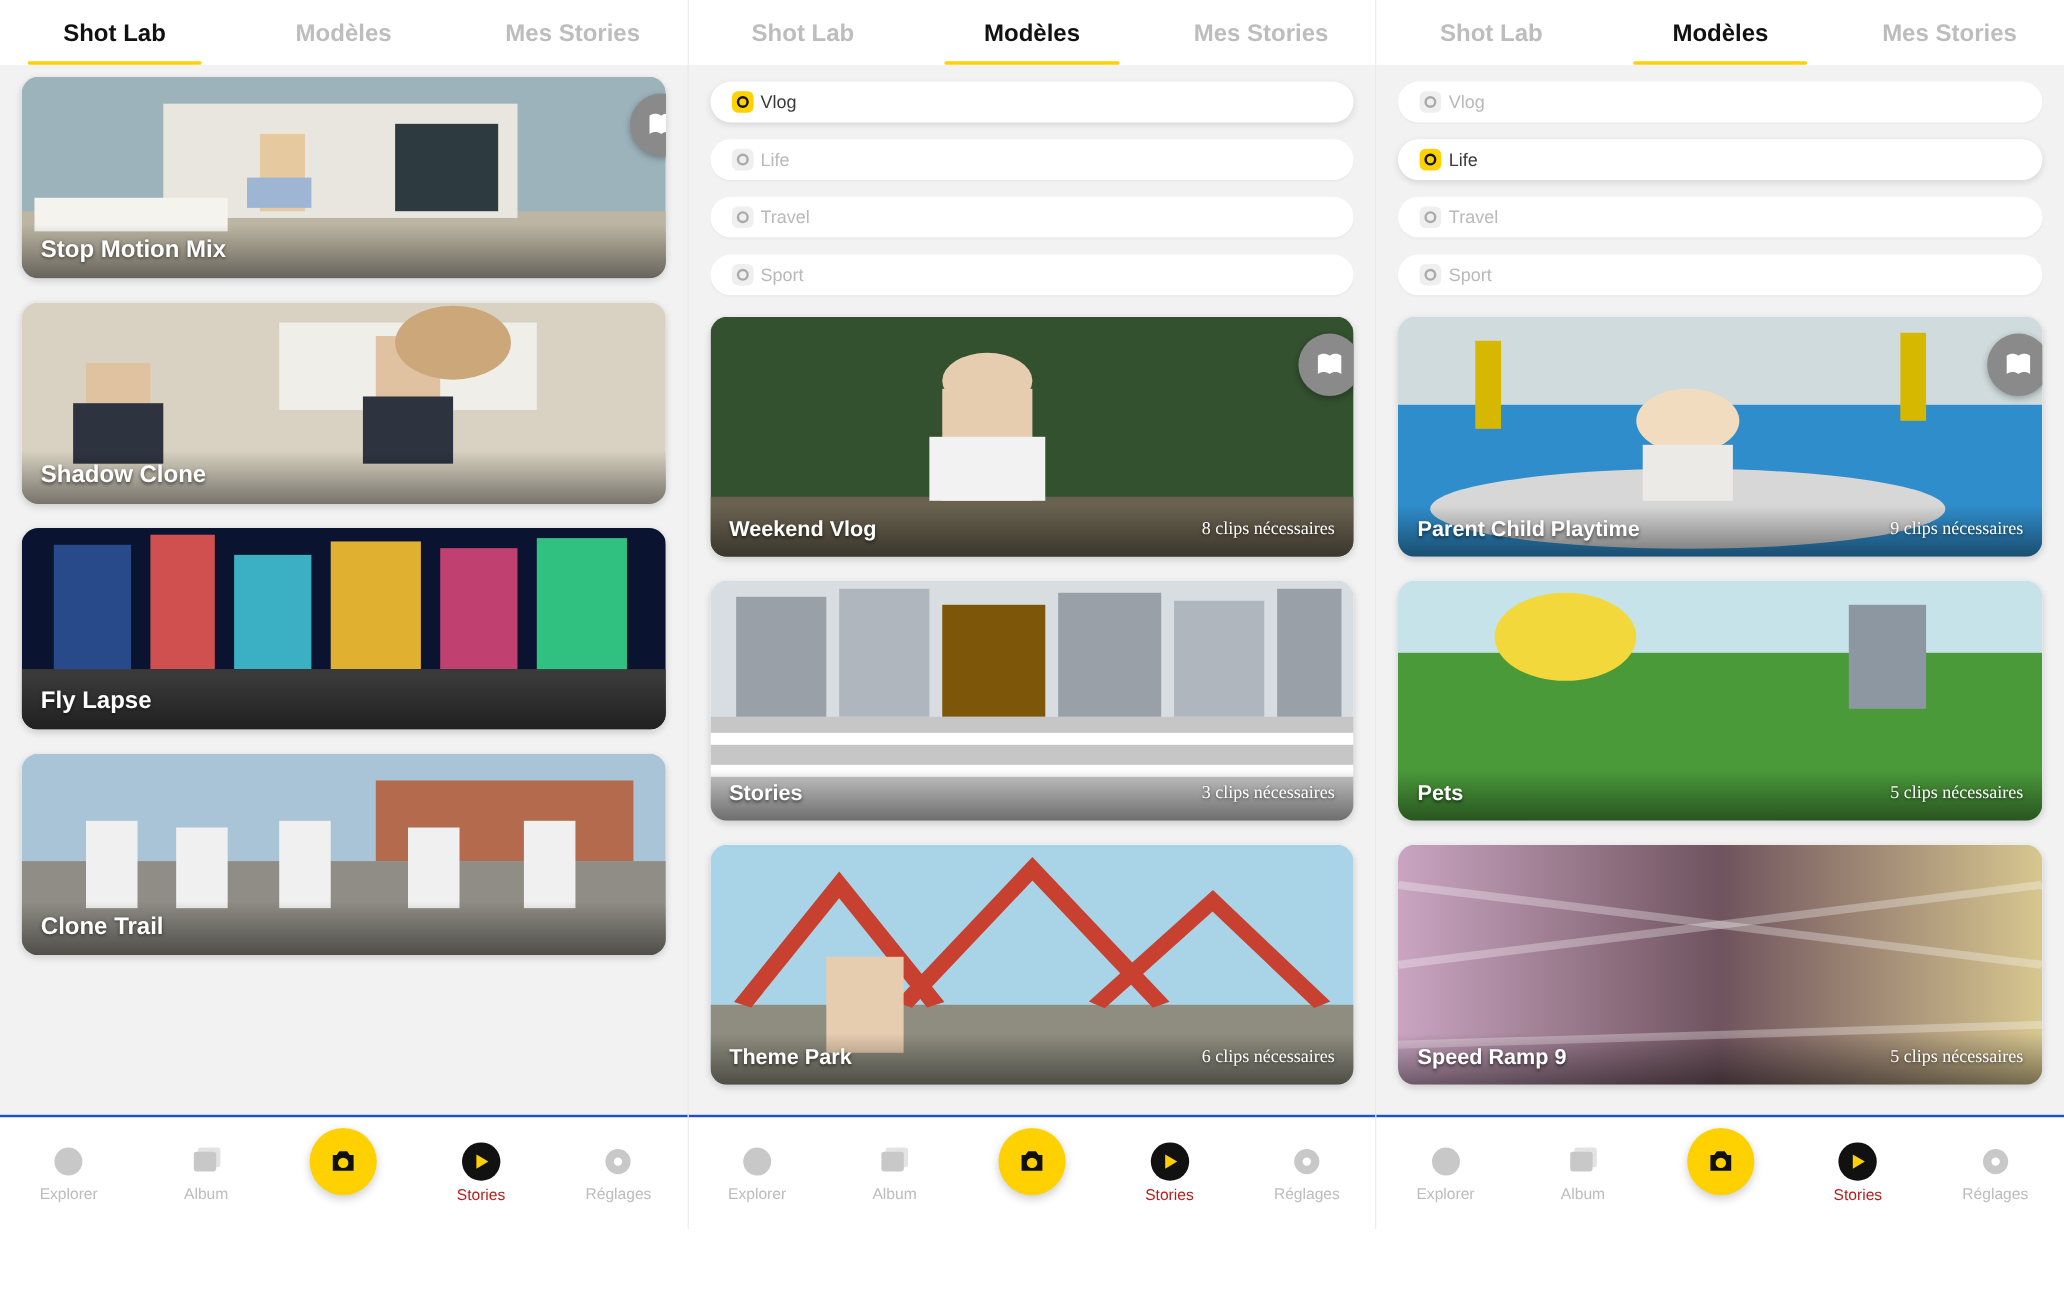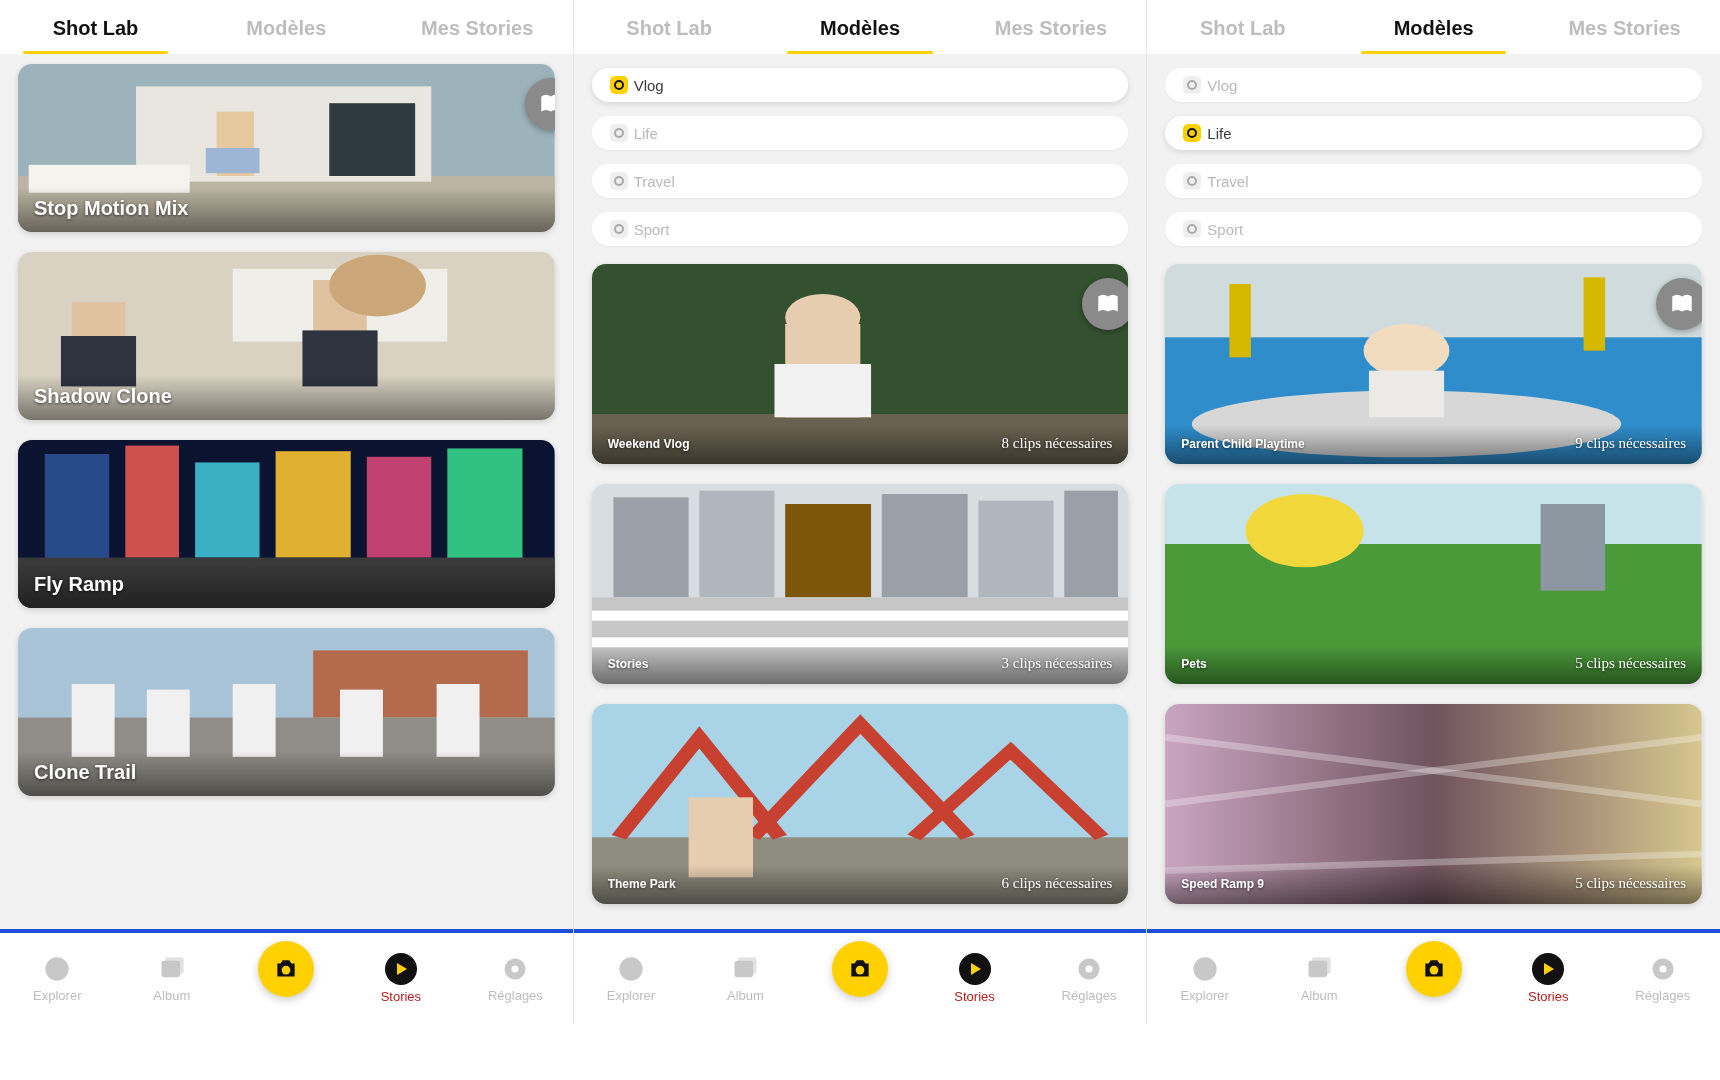--- a/index.html
+++ b/index.html
@@ -20,35 +20,35 @@
   .pill.active { color:#3a3a3a; box-shadow: 0 2px 6px rgba(0,0,0,.12); }
   .pill .pill-ic { width:18px; height:18px; border-radius:5px; background:#efefef; position:relative; }
   .pill.active .pill-ic { background:#ffd100; }
   .pill .pill-ic::after { content:""; position:absolute; inset:4px; border:2px solid #aaa; border-radius:50%; }
   .pill.active .pill-ic::after { border-color:#111; }
 
   
   .list { flex:1; overflow:hidden; padding: 10px 18px 0; display:flex; flex-direction:column; gap:20px; }
   .card { position:relative; width:100%; border-radius:14px; overflow:hidden; box-shadow:0 2px 6px rgba(0,0,0,.15); cursor:pointer; }
   .card .overlay { position:absolute; left:0; right:0; bottom:0; padding:10px 16px 12px; display:flex; justify-content:space-between; align-items:center; color:#fff; background:linear-gradient(to top, rgba(0,0,0,.45), rgba(0,0,0,0)); }
-  .card .title { font-size:12px; font-weight:600; text-shadow:0 1px 3px rgba(0,0,0,.6); }
+  .card .title { font-size:18px; font-weight:600; text-shadow:0 1px 3px rgba(0,0,0,.6); }
   .card .meta  { font-size:15px; text-shadow:0 1px 3px rgba(0,0,0,.6);font-family:Liberation Serif, serif; }
   .screen0 .card { height:168px; }
   .screen0 .card .title { font-size:20px; }
   .card.h200 { height:200px; }
 
   .badge { position:absolute; top:14px; right:-6px; width:52px; height:52px; border-radius:50%; background:#8a8a8a; display:flex; align-items:center; justify-content:center; box-shadow:0 2px 6px rgba(0,0,0,.3); }
   .screen0 .badge { right:-22px; }
   .badge svg { width:26px; height:26px; fill:#fff; }
 
   
   .thumb { width:100%; height:100%; }
 
   
-  .bottom { height:95px; background:#fff; display:flex; align-items:center; justify-content:space-around; border-top:4px solid #1d4ed8;text-align:center; }
+  .bottom { height:95px; background:#fff; display:flex; align-items:center; justify-content:space-around; border-top:2px solid #1d4ed8;text-align:center; }
   .bn-item { display:flex; flex-direction:column; align-items:center; gap:4px; font-size:13px; color:#bcbcbc; cursor:pointer; width:90px; }
   .bn-item.active { color:#b91c1c; }
   .bn-ic { width:30px; height:30px; display:flex; align-items:center; justify-content:center; }
   .bn-ic svg { width:28px; height:28px; fill:#c8c8c8; }
   .bn-camera { width:56px; height:56px; border-radius:50%; background:#ffd100; display:flex; align-items:center; justify-content:center; margin-top:-20px; box-shadow:0 3px 8px rgba(0,0,0,.2); }
   .bn-camera svg { width:26px; height:26px; fill:#111; }
   .bn-stories-ic { width:32px; height:32px; border-radius:50%; background:#111; display:flex; align-items:center; justify-content:center; }
   .bn-stories-ic::after { content:""; border-left:10px solid #ffd100; border-top:6px solid transparent; border-bottom:6px solid transparent; margin-left:2px; }
 </style>
 </head>
@@ -104,21 +104,21 @@
           <rect width="100" height="60" fill="#0a1430"></rect>
           <rect x="5" y="5" width="12" height="38" fill="#284a8a"></rect>
             <rect x="20" y="2" width="10" height="40" fill="#d05050"></rect>
           <rect x="33" y="8" width="12" height="34" fill="#3bb0c4"></rect>
             <rect x="48" y="4" width="14" height="38" fill="#e0b030"></rect>
           <rect x="65" y="6" width="12" height="36" fill="#c04070"></rect>
             <rect x="80" y="3" width="14" height="40" fill="#30c080"></rect>
           <rect y="42" width="100" height="18" fill="#3a3a3a"></rect>
         </svg>
         <div class="overlay">
-            <span class="title">Fly Ramp</span>
+            <span class="title">Fly Lapse</span>
           </div>
       </div>
 
       <div class="card">
         <svg class="thumb" viewBox="0 0 100 60" preserveAspectRatio="none">
           <rect width="100" height="60" fill="#a9c4d6"></rect>
           <rect x="55" y="8" width="40" height="24" fill="#b46a4c"></rect>
           <rect y="32" width="100" height="28" fill="#8f8d85"></rect>
           <rect x="10" y="20" width="8" height="26" fill="#f0f0f0"></rect>
             <rect x="24" y="22" width="8" height="24" fill="#f0f0f0"></rect>

